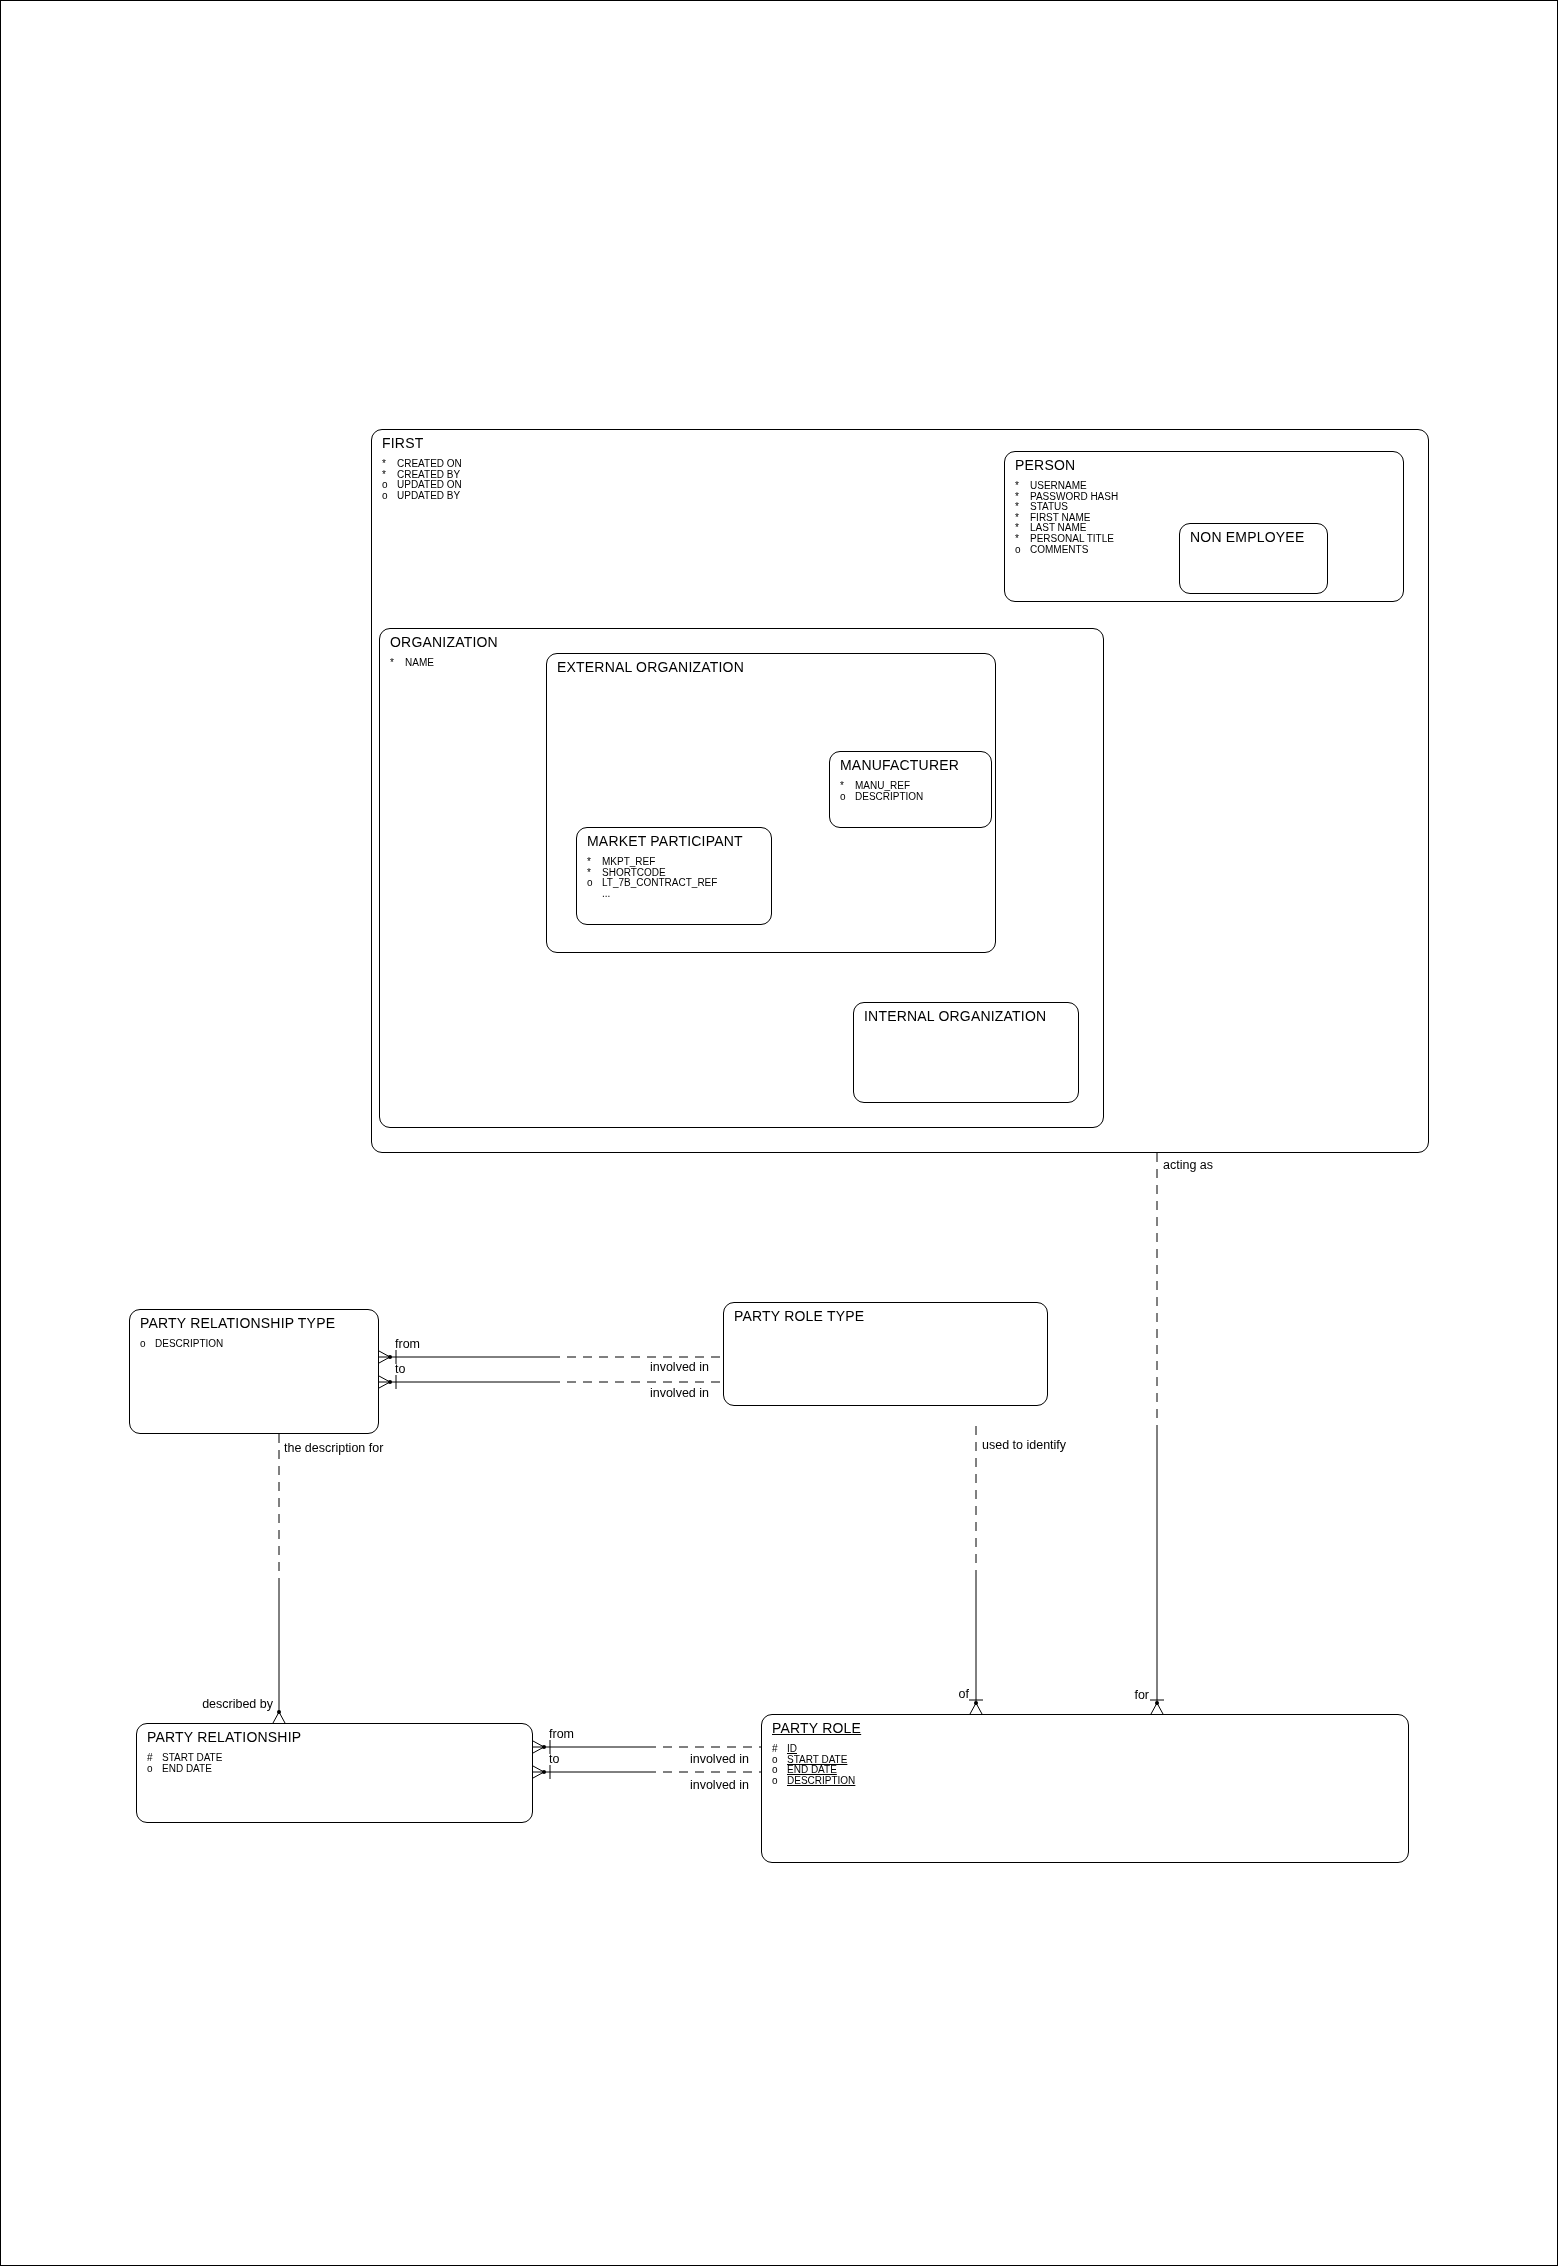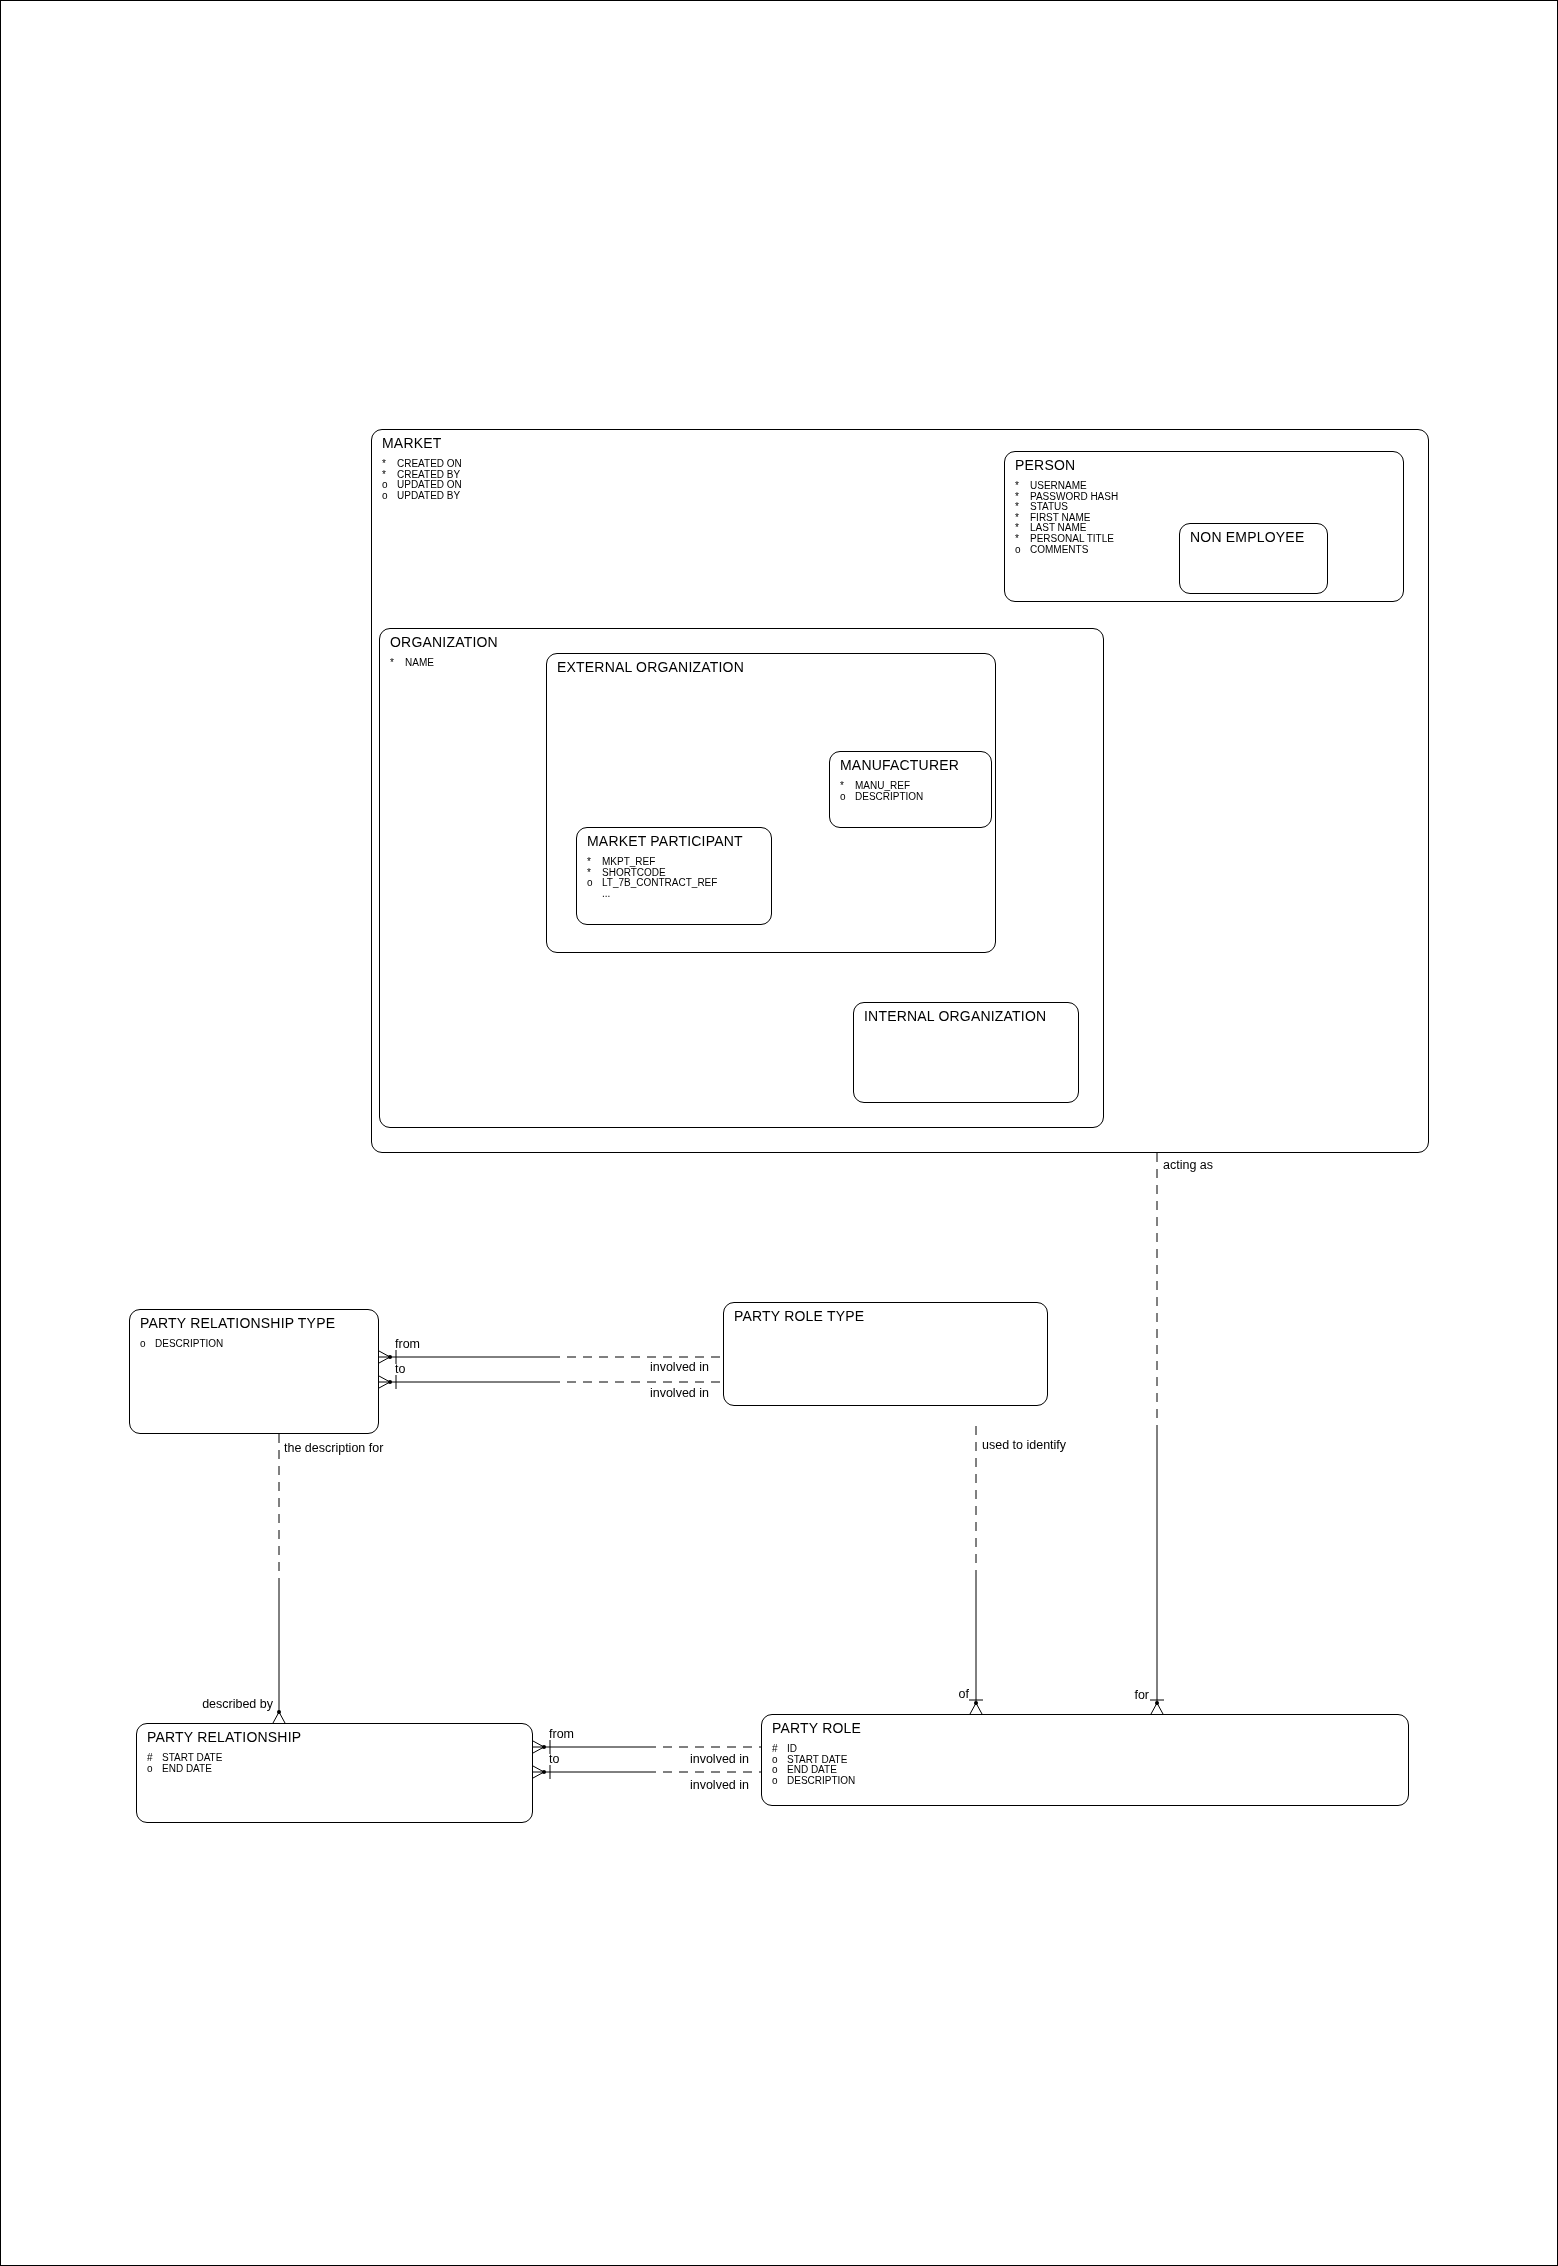--- a/index.html
+++ b/index.html
@@ -27,21 +27,21 @@
   svg.wires path{stroke:#000;stroke-width:1;fill:none;}
   svg.wires path.dash{stroke-dasharray:9 7;}
   svg.wires circle{fill:#000;stroke:none;}
 </style>
 </head>
 <body>
 
 <div class="canvas">
 
   <div class="entity" style="left:370px;top:428px;width:1058px;height:724px;">
-    <div class="etitle">MARKET</div>
+    <div class="etitle">FIRST</div>
     <div class="attrs">
       <div class="arow"><span class="ap">*</span><span>CREATED ON</span></div>
       <div class="arow"><span class="ap">*</span><span>CREATED BY</span></div>
       <div class="arow"><span class="ap">o</span><span>UPDATED ON</span></div>
       <div class="arow"><span class="ap">o</span><span>UPDATED BY</span></div>
     </div>
   </div>
 
   <div class="entity" style="left:1003px;top:450px;width:400px;height:151px;">
     <div class="etitle">PERSON</div>
@@ -105,21 +105,21 @@
   </div>
 
   <div class="entity" style="left:135px;top:1722px;width:397px;height:100px;">
     <div class="etitle">PARTY RELATIONSHIP</div>
     <div class="attrs">
       <div class="arow"><span class="ap">#</span><span>START DATE</span></div>
       <div class="arow"><span class="ap">o</span><span>END DATE</span></div>
     </div>
   </div>
 
-  <div class="entity" style="left:760px;top:1713px;width:648px;height:92px;">
+  <div class="entity" style="left:760px;top:1713px;width:648px;height:149px;text-decoration:underline;">
     <div class="etitle">PARTY ROLE</div>
     <div class="attrs">
       <div class="arow"><span class="ap">#</span><span>ID</span></div>
       <div class="arow"><span class="ap">o</span><span>START DATE</span></div>
       <div class="arow"><span class="ap">o</span><span>END DATE</span></div>
       <div class="arow"><span class="ap">o</span><span>DESCRIPTION</span></div>
     </div>
   </div>
 
   <svg class="wires" width="1558" height="2266" viewBox="0 0 1558 2266">

